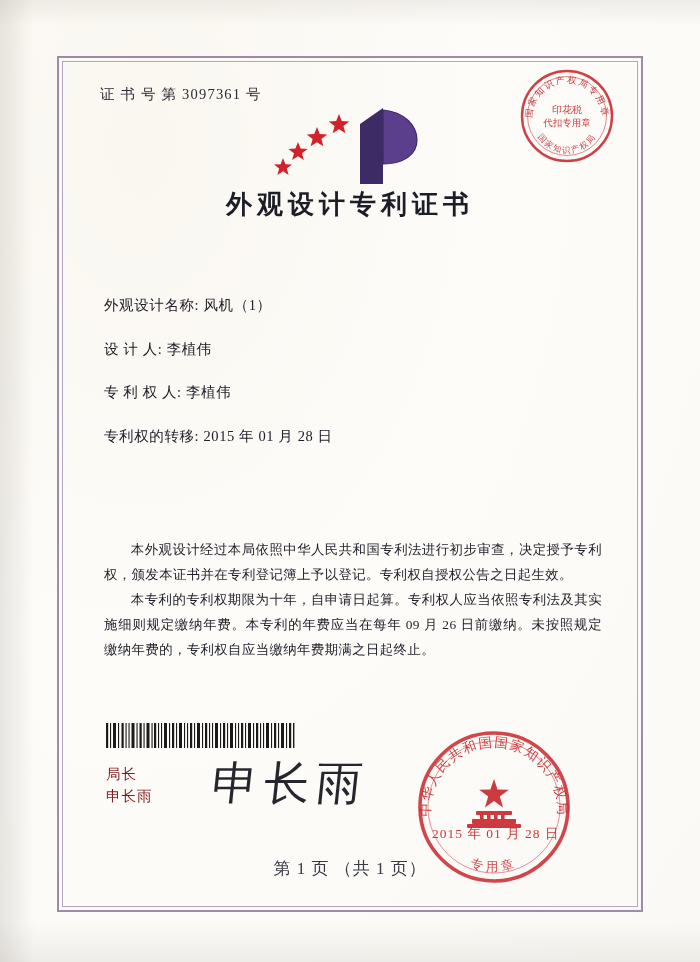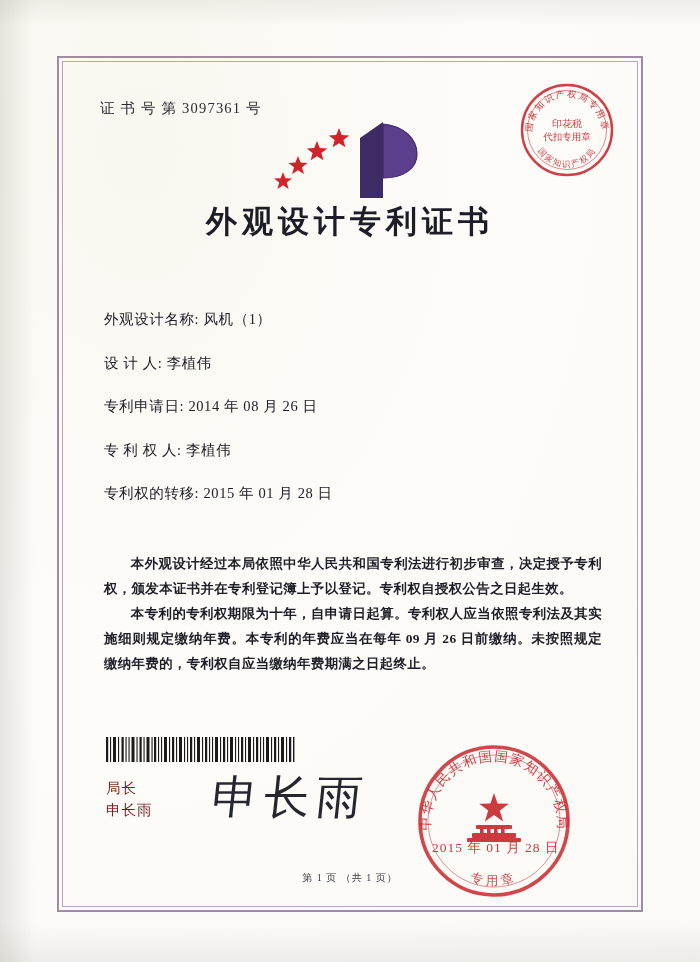--- a/index.html
+++ b/index.html
@@ -60,21 +60,21 @@
     top: 61px;
     width: 576px;
     height: 846px;
     border: 1px solid #b5a5bd;
     box-sizing: border-box;
   }
 
   .content {
     position: absolute;
     left: 62px;
-    top: 61px;
+    top: 47px;
     width: 576px;
     height: 604px;
   }
 
   .cert-number {
     position: absolute;
     left: 38px;
     top: 38px;
     font-size: 14.5px;
     color: #2b2b35;
@@ -100,21 +100,21 @@
     width: 98px;
     height: 98px;
   }
 
   .title {
     position: absolute;
     left: 0;
     right: 0;
     top: 140px;
     text-align: center;
-    font-size: 31px;
+    font-size: 26px;
     font-weight: bold;
     letter-spacing: 5px;
     color: #1d1d28;
     font-family: "Liberation Serif", "DejaVu Serif", serif;
   }
 
   .fields {
     position: absolute;
     left: 42px;
     top: 213px;
@@ -142,21 +142,20 @@
     width: 498px;
     font-size: 13.4px;
     line-height: 25px;
     color: #1e1e28;
     text-align: justify;
     letter-spacing: 0.4px;
   }
   .body-text p {
     margin: 0;
     text-indent: 2em;
-    font-weight: bold;
   }
 
   .barcode {
     position: absolute;
     left: 44px;
     top: 676px;
     width: 190px;
     height: 25px;
   }
 
@@ -200,21 +199,21 @@
     white-space: nowrap;
     opacity: 0.9;
   }
 
   .page-footer {
     position: absolute;
     left: 0;
     right: 0;
     top: 810px;
     text-align: center;
-    font-size: 10px;
+    font-size: 17px;
     color: #3a3a45;
     letter-spacing: 1px;
   }
 </style>
 </head>
 <body>
 
 <div class="page">
   <div class="paper-tint"></div>
   <div class="scan-shadow-left"></div>
@@ -264,24 +263,20 @@
     <div class="title">外观设计专利证书</div>
 
     <div class="fields">
       <div class="field-row">
         <span class="field-label">外观设计名称:</span>
         <span class="field-value">风机（1）</span>
       </div>
       <div class="field-row">
         <span class="field-label">设 计 人:</span>
         <span class="field-value">李植伟</span>
-      </div>
-      <div class="field-row">
-        <span class="field-label">专利申请日:</span>
-        <span class="field-value">2014 年 08 月 26 日</span>
       </div>
       <div class="field-row">
         <span class="field-label">专 利 权 人:</span>
         <span class="field-value">李植伟</span>
       </div>
       <div class="field-row">
         <span class="field-label">专利权的转移:</span>
         <span class="field-value">2015 年 01 月 28 日</span>
       </div>
     </div>

